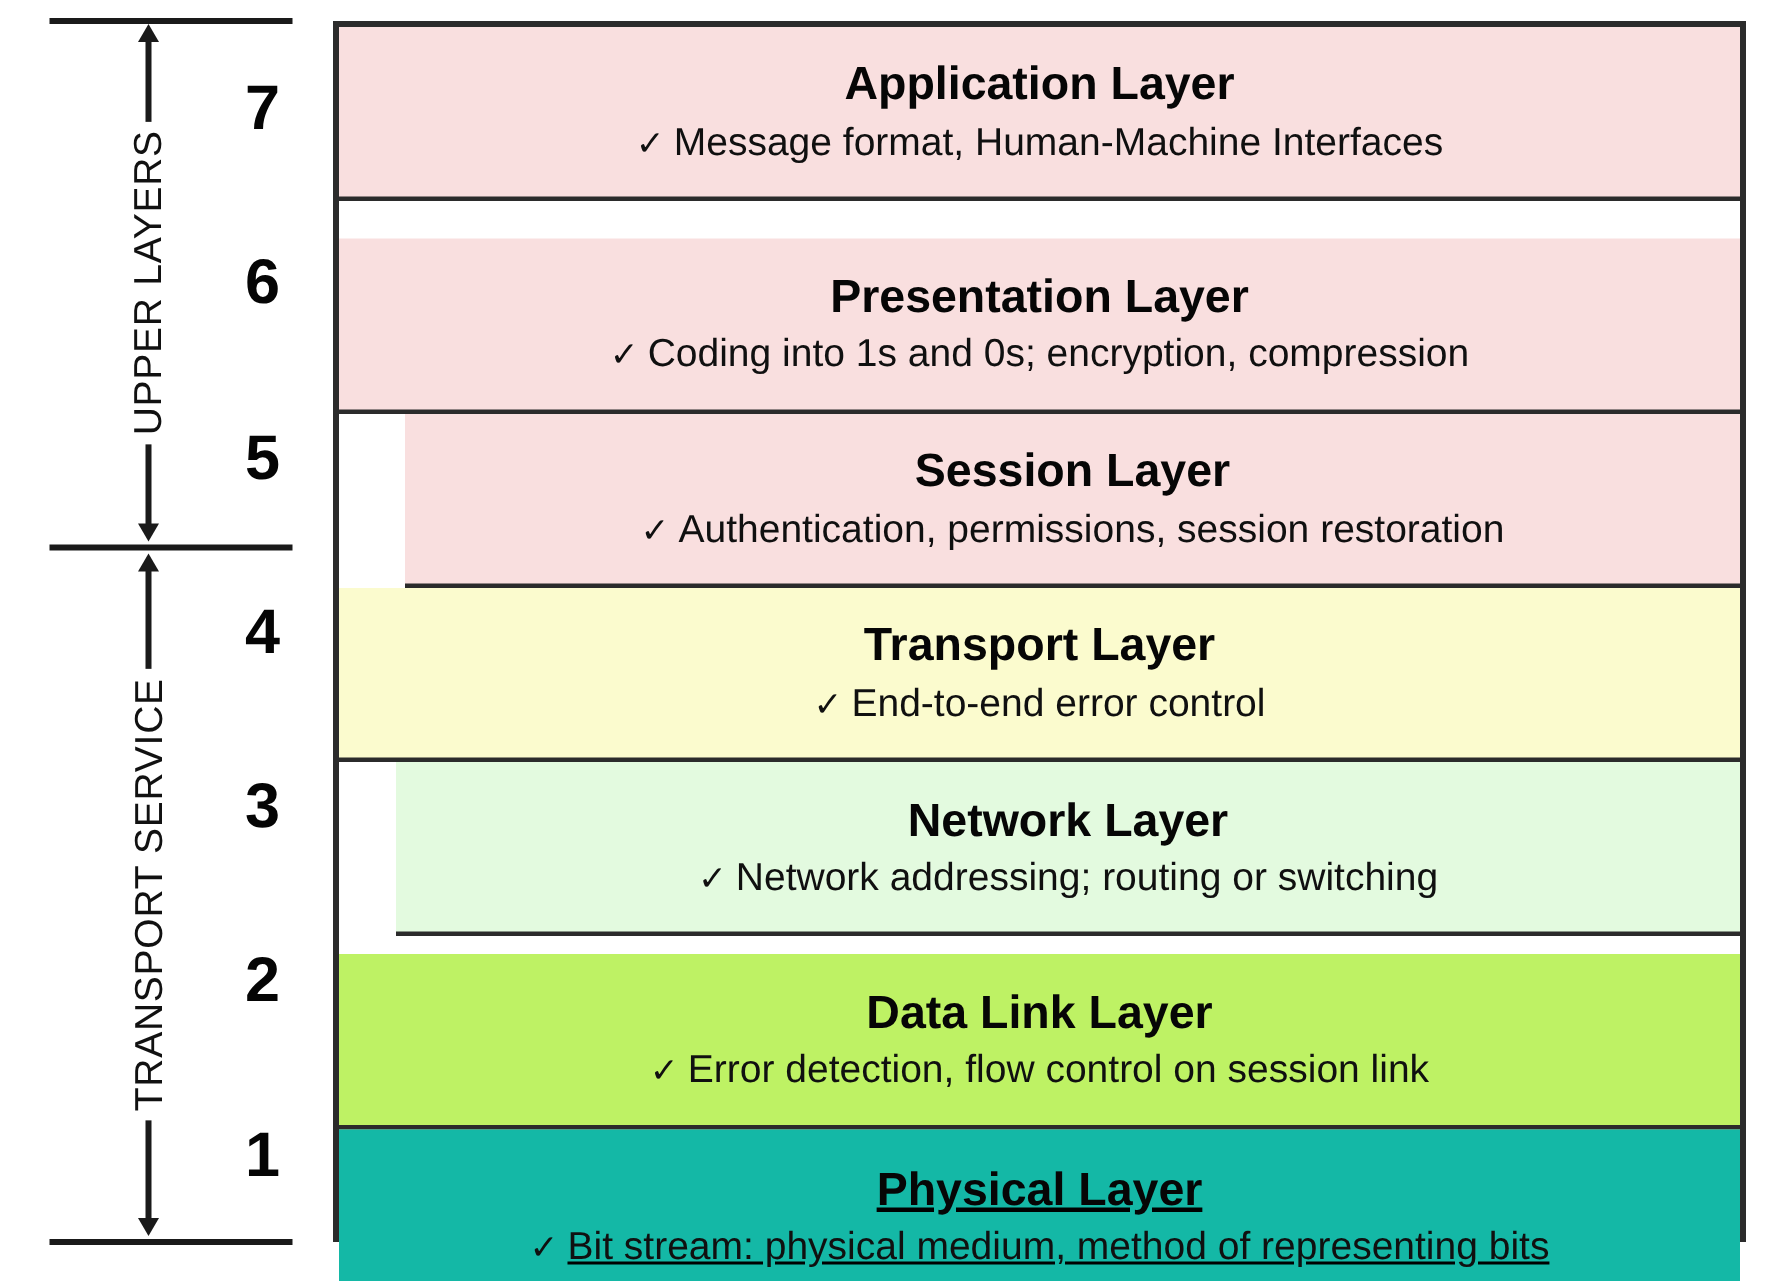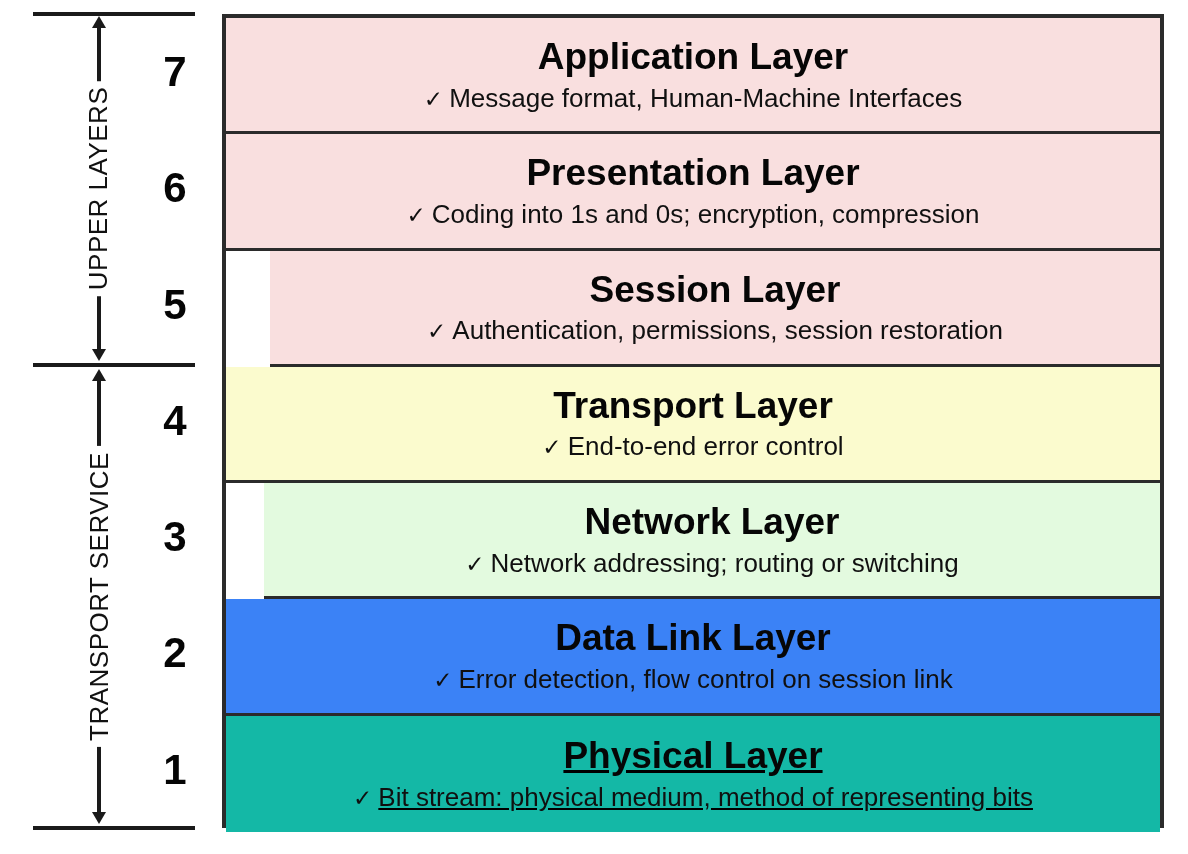--- a/index.html
+++ b/index.html
@@ -124,21 +124,21 @@
     display: flex;
     flex-direction: column;
     align-items: center;
     justify-content: center;
     padding: 0 8px;
   }
   .layer-row:last-child {
     border-bottom: none;
   }
   .layer-title {
-    font-size: 37px;
+    font-size: 31px;
     font-weight: bold;
     color: #060606;
     line-height: 1.12;
     text-align: center;
     font-family: "Liberation Sans", sans-serif;
   }
   .layer-desc {
     font-size: 26px;
     font-weight: 400;
     color: #101010;
@@ -192,41 +192,41 @@
     <div class="num-cell">1</div>
   </div>
 
   <div class="layer-table">
 
     <div class="layer-row" style="background-color: rgb(249, 223, 223);">
       <div class="layer-title">Application Layer</div>
       <div class="layer-desc"><span class="check">✓</span><span>Message format, Human-Machine Interfaces</span></div>
     </div>
 
-    <div class="layer-row" style="background-color: rgb(249, 223, 223);">
+    <div class="layer-row" style="background-color: rgb(249, 223, 223); margin-top: 25px;">
       <div class="layer-title">Presentation Layer</div>
       <div class="layer-desc"><span class="check">✓</span><span>Coding into 1s and 0s; encryption, compression</span></div>
     </div>
 
     <div class="layer-row" style="background-color: rgb(249, 223, 223); margin-left: 44px;">
       <div class="layer-title">Session Layer</div>
       <div class="layer-desc"><span class="check">✓</span><span>Authentication, permissions, session restoration</span></div>
     </div>
 
     <div class="layer-row" style="background-color: rgb(251, 251, 206);">
       <div class="layer-title">Transport Layer</div>
       <div class="layer-desc"><span class="check">✓</span><span>End-to-end error control</span></div>
     </div>
 
     <div class="layer-row" style="background-color: rgb(227, 250, 223); margin-left: 38px;">
       <div class="layer-title">Network Layer</div>
       <div class="layer-desc"><span class="check">✓</span><span>Network addressing; routing or switching</span></div>
     </div>
 
-    <div class="layer-row" style="background-color: #3b82f6;">
+    <div class="layer-row" style="background-color: #bef264; margin-top: 12px;">
       <div class="layer-title">Data Link Layer</div>
       <div class="layer-desc"><span class="check">✓</span><span>Error detection, flow control on session link</span></div>
     </div>
 
     <div class="layer-row" style="background-color: #14b8a6; text-decoration: underline;">
       <div class="layer-title">Physical Layer</div>
       <div class="layer-desc"><span class="check">✓</span><span>Bit stream: physical medium, method of representing bits</span></div>
     </div>
 
   </div>

